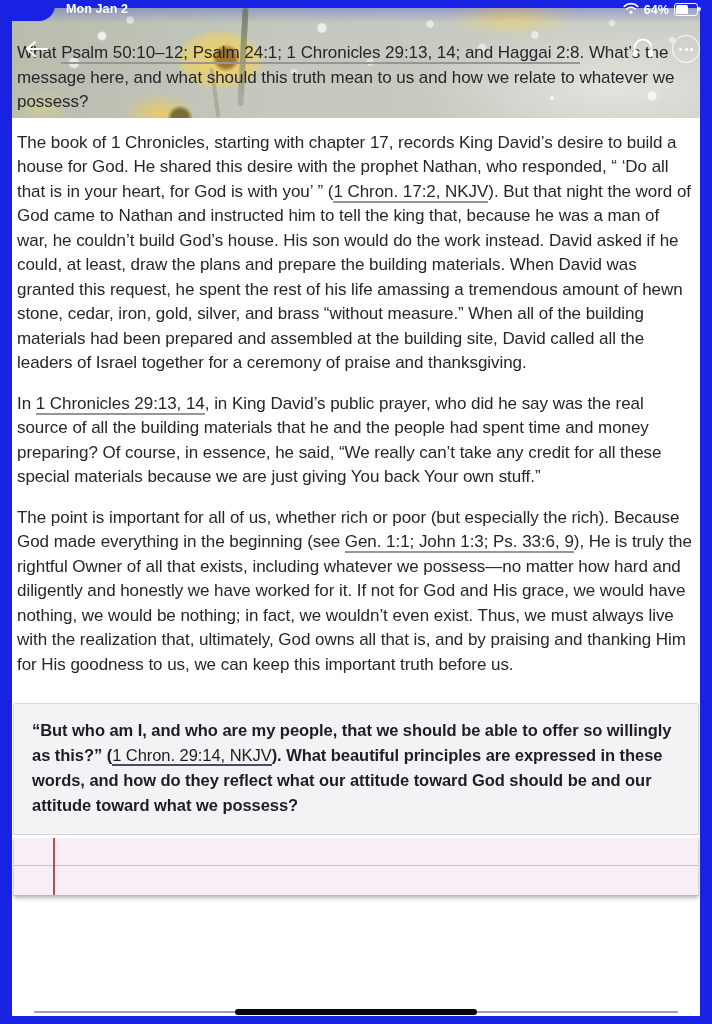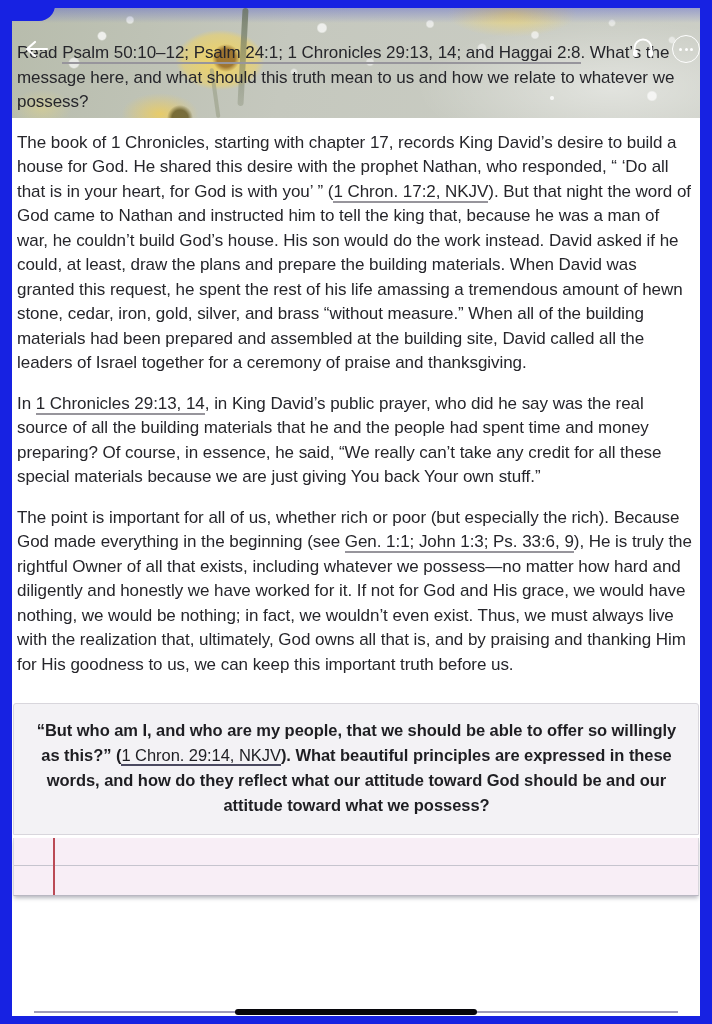--- a/index.html
+++ b/index.html
@@ -66,40 +66,57 @@
     gap:2.5px;box-sizing:border-box;}
   .more-dot{width:3px;height:3px;border-radius:50%;background:#fff;}
   
   .article{position:relative;margin:33px 7px 0 5px;color:#26262b;
     font-size:17px;line-height:24.5px;letter-spacing:-.05px;}
   .article p{margin:0 0 16px 0;}
   .scripture-link{font-weight:400;border-bottom:2px solid #97959c;cursor:pointer;}
   
   .quote-card{margin:26px 1px 3px 1px;background:#f3f2f5;border:1px solid #d8d6dc;
     border-radius:3px 3px 0 0;padding:14px 17px 16px 18px;font-weight:700;
-    font-size:16.5px;line-height:25px;color:#1e1e22;letter-spacing:-.05px;text-align:center;}
+    font-size:16.5px;line-height:25px;color:#1e1e22;letter-spacing:-.05px;}
   .quote-card .scripture-link{border-bottom-color:#4a4960;}
   
   .notes{position:relative;margin:0 1px;height:57px;background:#f8eef6;
     border-left:1px solid #d8d6dc;border-right:1px solid #d8d6dc;border-bottom:1px solid #b9b7c2;
     box-shadow:0 3px 4px -1px rgba(70,70,90,.4);cursor:text;}
   .note-row{height:28px;box-sizing:border-box;}
   .note-row:first-child{border-bottom:1px solid #c6c4ce;}
   .notes::before{content:'';position:absolute;left:39px;top:0;bottom:0;width:1.5px;
     background:#bb4a55;}
   
   .bottom-divider{position:absolute;left:22px;right:22px;bottom:3px;height:2px;background:#9f9cb8;}
   .home-indicator{position:absolute;left:50%;transform:translateX(-50%);bottom:1px;
     width:242px;height:6px;border-radius:3.5px;background:#06060b;cursor:grab;}
 </style>
 </head>
 <body>
 
 <div class="frame">
 
+  <div class="status">
+    <span class="status-date">Mon Jan 2</span>
+    <span class="status-right">
+      <span>
+        <svg width="16" height="12" viewBox="0 0 16 12">
+          <path d="M1.3 4.3a9.6 9.6 0 0 1 13.4 0" fill="none" stroke="#fff" stroke-width="1.7" stroke-linecap="round"></path>
+          <path d="M3.7 7a6.2 6.2 0 0 1 8.6 0" fill="none" stroke="#fff" stroke-width="1.7" stroke-linecap="round"></path>
+          <circle cx="8" cy="10.2" r="1.6" fill="#fff"></circle>
+        </svg>
+      </span>
+      <span>64%</span>
+      <span class="bat">
+        <span class="bat-fill"></span>
+          <span class="bat-nub"></span>
+      </span>
+    </span>
+  </div>
   <div class="camera-blob"></div>
 
   <div class="screen">
 
     <div class="header">
       <div class="stem-main"></div>
       <div class="stem-flower"></div>
     </div>
 
     <button class="nav-btn back-btn">
@@ -118,21 +135,21 @@
         </svg>
       </span>
     </button>
     <button class="nav-btn more-btn">
       <span class="more-dot"></span>
       <span class="more-dot"></span>
       <span class="more-dot"></span>
     </button>
 
     <div class="article">
-        <p><span>Read </span><span class="scripture-link">Psalm 50:10–12; Psalm 24:1; 1 Chronicles 29:13, 14; and Haggai 2:8</span><span>. What’s the message here, and what should this truth mean to us and how we relate to whatever we possess?</span></p>
+        <p><span>What </span><span class="scripture-link">Psalm 50:10–12; Psalm 24:1; 1 Chronicles 29:13, 14; and Haggai 2:8</span><span>. What’s the message here, and what should this truth mean to us and how we relate to whatever we possess?</span></p>
         <p><span>The book of 1 Chronicles, starting with chapter 17, records King David’s desire to build a house for God. He shared this desire with the prophet Nathan, who responded, “ ‘Do all that is in your heart, for God is with you’ ” (</span><span class="scripture-link">1 Chron. 17:2, NKJV</span><span>). But that night the word of God came to Nathan and instructed him to tell the king that, because he was a man of war, he couldn’t build God’s house. His son would do the work instead. David asked if he could, at least, draw the plans and prepare the building materials. When David was granted this request, he spent the rest of his life amassing a tremendous amount of hewn stone, cedar, iron, gold, silver, and brass “without measure.” When all of the building materials had been prepared and assembled at the building site, David called all the leaders of Israel together for a ceremony of praise and thanksgiving.</span></p>
         <p><span>In </span><span class="scripture-link">1 Chronicles 29:13, 14</span><span>, in King David’s public prayer, who did he say was the real source of all the building materials that he and the people had spent time and money preparing? Of course, in essence, he said, “We really can’t take any credit for all these special materials because we are just giving You back Your own stuff.”</span></p>
         <p><span>The point is important for all of us, whether rich or poor (but especially the rich). Because God made everything in the beginning (see </span><span class="scripture-link">Gen. 1:1; John 1:3; Ps. 33:6, 9</span><span>), He is truly the rightful Owner of all that exists, including whatever we possess—no matter how hard and diligently and honestly we have worked for it. If not for God and His grace, we would have nothing, we would be nothing; in fact, we wouldn’t even exist. Thus, we must always live with the realization that, ultimately, God owns all that is, and by praising and thanking Him for His goodness to us, we can keep this important truth before us.</span></p>
       </div>
 
     <div class="quote-card"><span>“But who am I, and who are my people, that we should be able to offer so willingly as this?” (</span><span class="scripture-link">1 Chron. 29:14, NKJV</span><span>). What beautiful principles are expressed in these words, and how do they reflect what our attitude toward God should be and our attitude toward what we possess?</span></div>
 
     <div class="notes">
       <div class="note-row"></div>
       <div class="note-row"></div>

